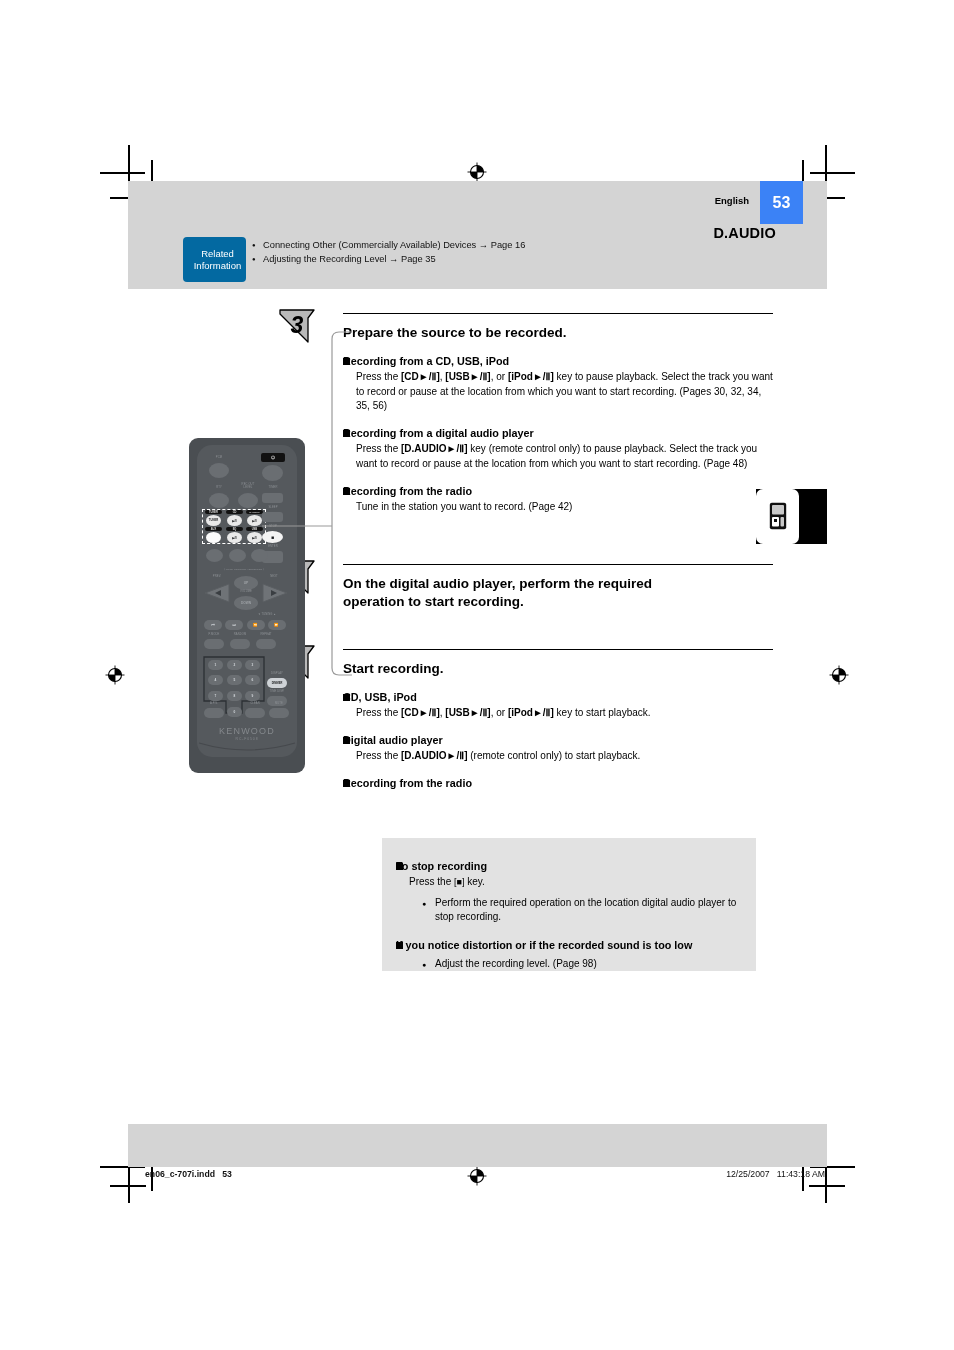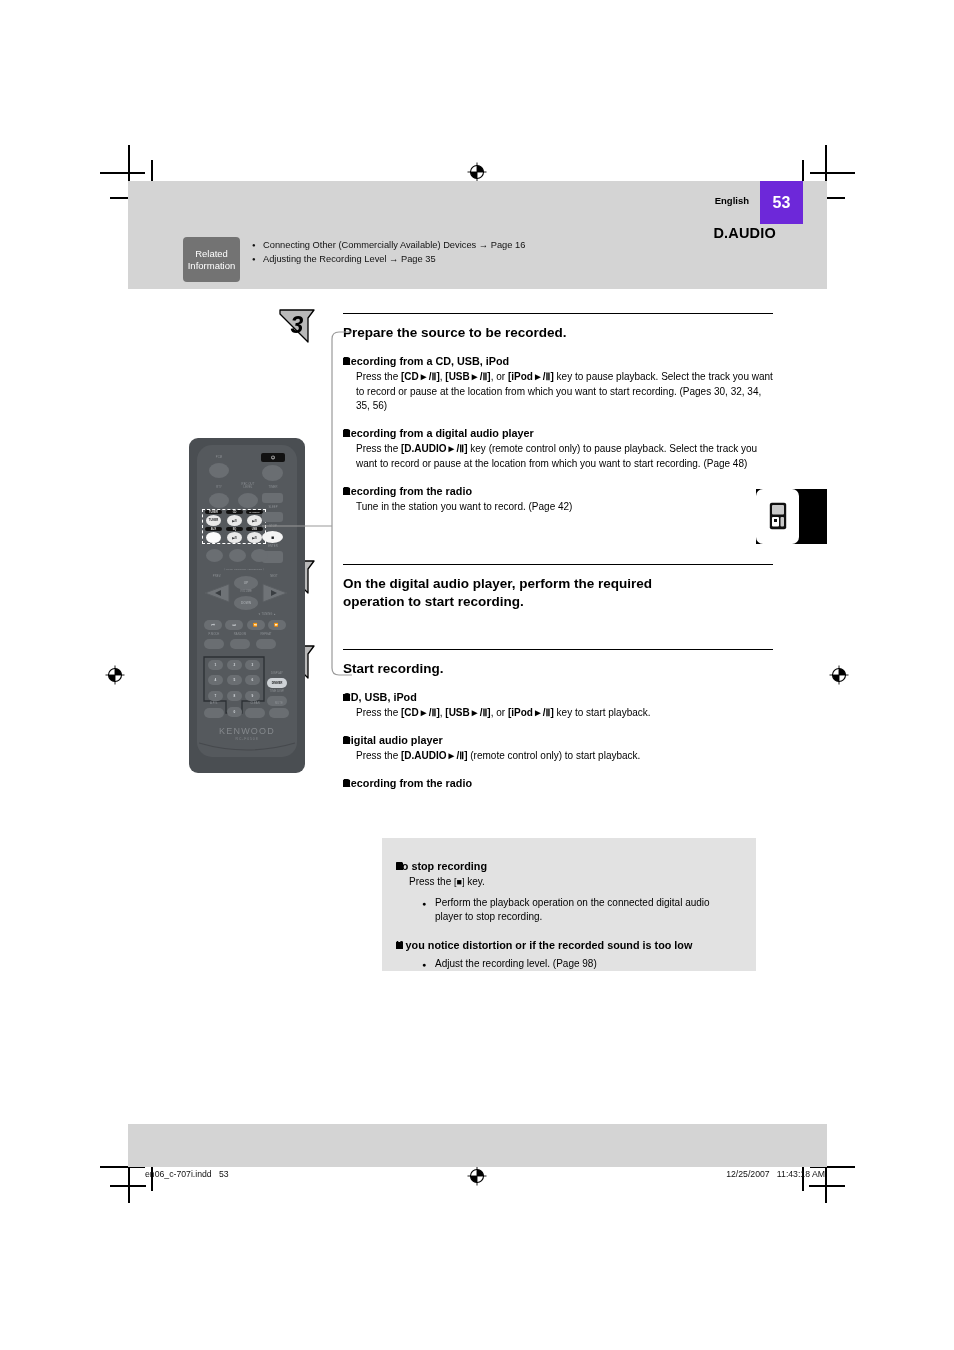--- a/index.html
+++ b/index.html
@@ -10,22 +10,22 @@
   .cmark{position:absolute;background:#000;}
   .reg{position:absolute;width:22px;height:22px;}
   .reg svg{display:block;}
 
   
   #page{position:absolute;left:128px;top:181px;width:699px;height:986px;}
 
   
   .header-band{position:absolute;left:0;top:0;width:699px;height:108px;background:#d4d4d4;}
   .related-badge{position:absolute;left:55px;top:56px;width:57px;height:45px;
-    background:#737373;border-radius:4px;color:#fff;display:flex;flex-direction:column;
-    align-items:center;justify-content:center;line-height:1.25;font-size:9.5px;}
+    background:#0369a1;border-radius:4px;color:#fff;display:flex;flex-direction:column;
+    align-items:center;justify-content:center;line-height:1.25;font-size:9.5px;padding-left:6px;}
   .rel-list{position:absolute;left:124px;top:57px;font-size:9.3px;line-height:1.55;color:#111;}
   .rel-list .ritem{position:relative;padding-left:11px;white-space:nowrap;}
   .rel-list .ritem:before{content:"\25CF";position:absolute;left:0;top:0;font-size:6px;line-height:15px;}
   .daudio{position:absolute;right:51px;top:44px;font-size:14.5px;font-weight:bold;letter-spacing:.2px;}
 
   
   .steps{position:absolute;left:215px;top:132px;width:430px;}
   .rule{width:430px;height:1px;background:#000;}
   .step{position:relative;}
   .stepnum{position:absolute;left:-65px;top:-5px;width:42px;height:36px;}
@@ -51,26 +51,26 @@
   ul.dots li:before{content:"\25CF";position:absolute;left:0;top:0;font-size:7px;line-height:15px;}
 
   
   .sidetab{position:absolute;left:628px;top:308px;width:71px;height:55px;background:#000;}
   .sidetab .card{position:absolute;left:0;top:0;width:43px;height:55px;background:#fff;border-radius:7px;}
   .dapicon{position:absolute;left:13px;top:13px;width:18px;height:28px;}
 
   
   .footer-band{position:absolute;left:0;top:943px;width:699px;height:43px;background:#d4d4d4;}
   .footer-lang{position:absolute;right:78px;top:14px;font-size:9.5px;font-weight:bold;}
-  .footer-pagebox{position:absolute;right:24px;top:0;width:43px;height:43px;background:#6d28d9;
+  .footer-pagebox{position:absolute;right:24px;top:0;width:43px;height:43px;background:#3b82f6;
     display:flex;align-items:center;justify-content:center;color:#fff;font-size:16px;font-weight:bold;}
 
   
   .printline{position:absolute;left:145px;top:1169px;width:680px;font-size:8.7px;color:#111;}
-  .printline .left{position:absolute;left:0;top:0;white-space:pre;}
+  .printline .left{position:absolute;left:0;top:0;white-space:pre;font-weight:bold;}
   .printline .right{position:absolute;right:0;top:0;white-space:pre;}
 
   
   #remote{position:absolute;left:189px;top:438px;width:132px;height:335px;}
   .rbody{position:absolute;left:0;top:0;width:116px;height:335px;background:#4a4e52;border-radius:9px;}
   .rface{position:absolute;left:8px;top:7px;width:100px;height:312px;background:#55595d;border-radius:15px;}
   .btn{position:absolute;background:#6a6e72;border-radius:50%;}
   .btn.sq{border-radius:3px;}
   .lbl{position:absolute;color:#8e9296;font-size:2.7px;letter-spacing:.1px;text-align:center;
        line-height:1;white-space:nowrap;}
@@ -221,21 +221,21 @@
 
       <h4 class="sub">Recording from the radio</h4>
     </div>
   </div>
 
   <div class="notebox">
     <div class="inner">
       <h4 class="sub">To stop recording</h4>
       <p class="body">Press the <span style="font-size:9px;">[■]</span> key.</p>
       <ul class="dots">
-        <li>Perform the playback operation on the connected digital audio player to stop recording.</li>
+        <li>Perform the required operation on the location digital audio player to stop recording.</li>
       </ul>
       <h4 class="sub second">If you notice distortion or if the recorded sound is too low</h4>
       <ul class="dots">
         <li>Adjust the recording level. (Page 98)</li>
       </ul>
     </div>
   </div>
 
   <div class="footer-band"></div>
   <div class="footer-lang">English</div>

